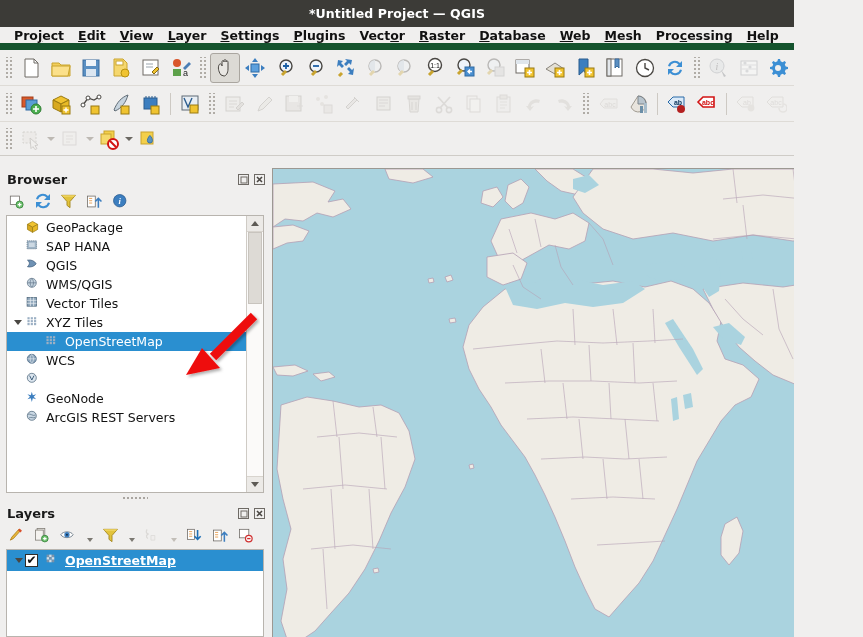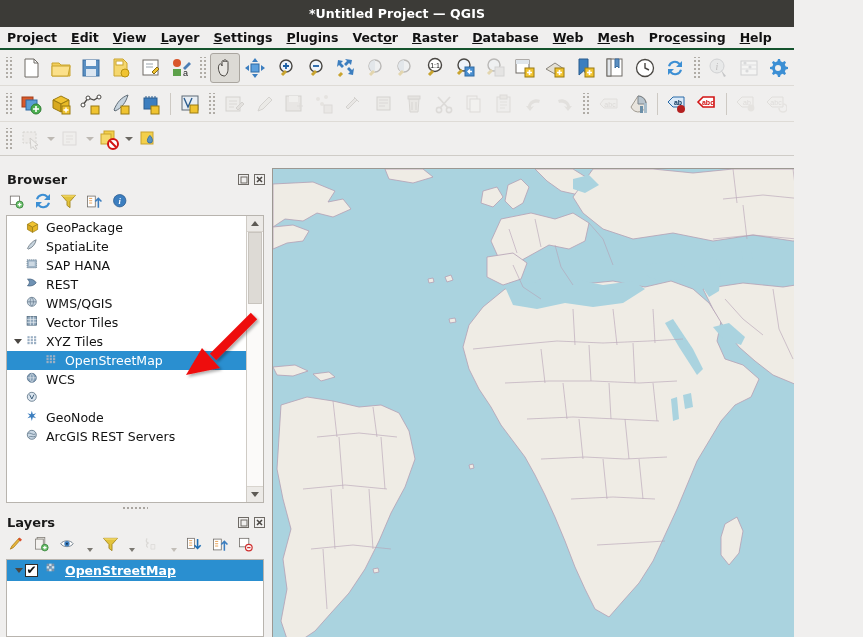--- a/index.html
+++ b/index.html
@@ -16,21 +16,21 @@
   
   .titlebar {
     height:27px; background:#3c3b37; color:#ffffff;
     display:flex; align-items:center; justify-content:center;
     font-size:12.5px; font-weight:bold; letter-spacing:.1px;
   }
 
   
   .menubar {
     height:23px; background:#f0efee; display:flex; align-items:center;
-    border-bottom:2px solid #14532d;
+    padding-left:7px; border-bottom:7px solid #14532d;
   }
   .menu-item {
     padding:2px 7px; font-size:12.5px; font-weight:bold; color:#111;
     white-space:nowrap; cursor:default;
   }
   .menu-item u { text-decoration:underline; }
 
   
   .toolbar-area { background:#f0efee; }
   .toolbar-row {
@@ -735,43 +735,34 @@
                 <path d="M2,6 v7 l7,4 v-7 Z" fill="#d8a91f" stroke="#9a7a10"></path>
                 <path d="M16,6 v7 l-7,4 v-7 Z" fill="#e8ba26" stroke="#9a7a10"></path>
               </svg>
             </span>
             <span class="tlabel">GeoPackage</span>
           </div>
           <div class="trow">
             <span class="twist"></span>
             <span class="ticon">
               <svg width="16" height="16" viewBox="0 0 22 22">
-                <path d="M2,13 C5,7 9,3 14,1 C13,7 9,12 3,14 Z" fill="#c7d4de" stroke="#5f6b75"></path>
-              </svg>
-            </span>
-            <span class="tlabel">SpatiaLite</span>
-          </div>
-          <div class="trow">
-            <span class="twist"></span>
-            <span class="ticon">
-              <svg width="16" height="16" viewBox="0 0 22 22">
                 <rect x="1.5" y="2.5" width="13" height="11" fill="#9fb4c6" stroke="#5a6f81" stroke-dasharray="1.6,1.2"></rect>
                 <rect x="4" y="5" width="8" height="6" fill="#cdd9e3"></rect>
               </svg>
             </span>
             <span class="tlabel">SAP HANA</span>
           </div>
           <div class="trow">
             <span class="twist"></span>
             <span class="ticon">
               <svg width="16" height="16" viewBox="0 0 22 22">
                 <path d="M2,3 C7,2 12,4 14,8 C11,12 6,13 2,12 C5,9 6,6 2,3 Z" fill="#6f92b4" stroke="#3f5e7c"></path>
               </svg>
             </span>
-            <span class="tlabel">REST</span>
+            <span class="tlabel">QGIS</span>
           </div>
           <div class="trow">
             <span class="twist"></span>
             <span class="ticon">
               <svg width="16" height="16" viewBox="0 0 22 22">
                 <circle cx="8" cy="8" r="6.2" fill="#c3d2de" stroke="#5e7286"></circle>
                 <path d="M2,8 h12 M8,2 C5,5 5,11 8,14 M8,2 C11,5 11,11 8,14" fill="none" stroke="#5e7286" stroke-width=".9"></path>
               </svg>
             </span>
             <span class="tlabel">WMS/QGIS</span>

